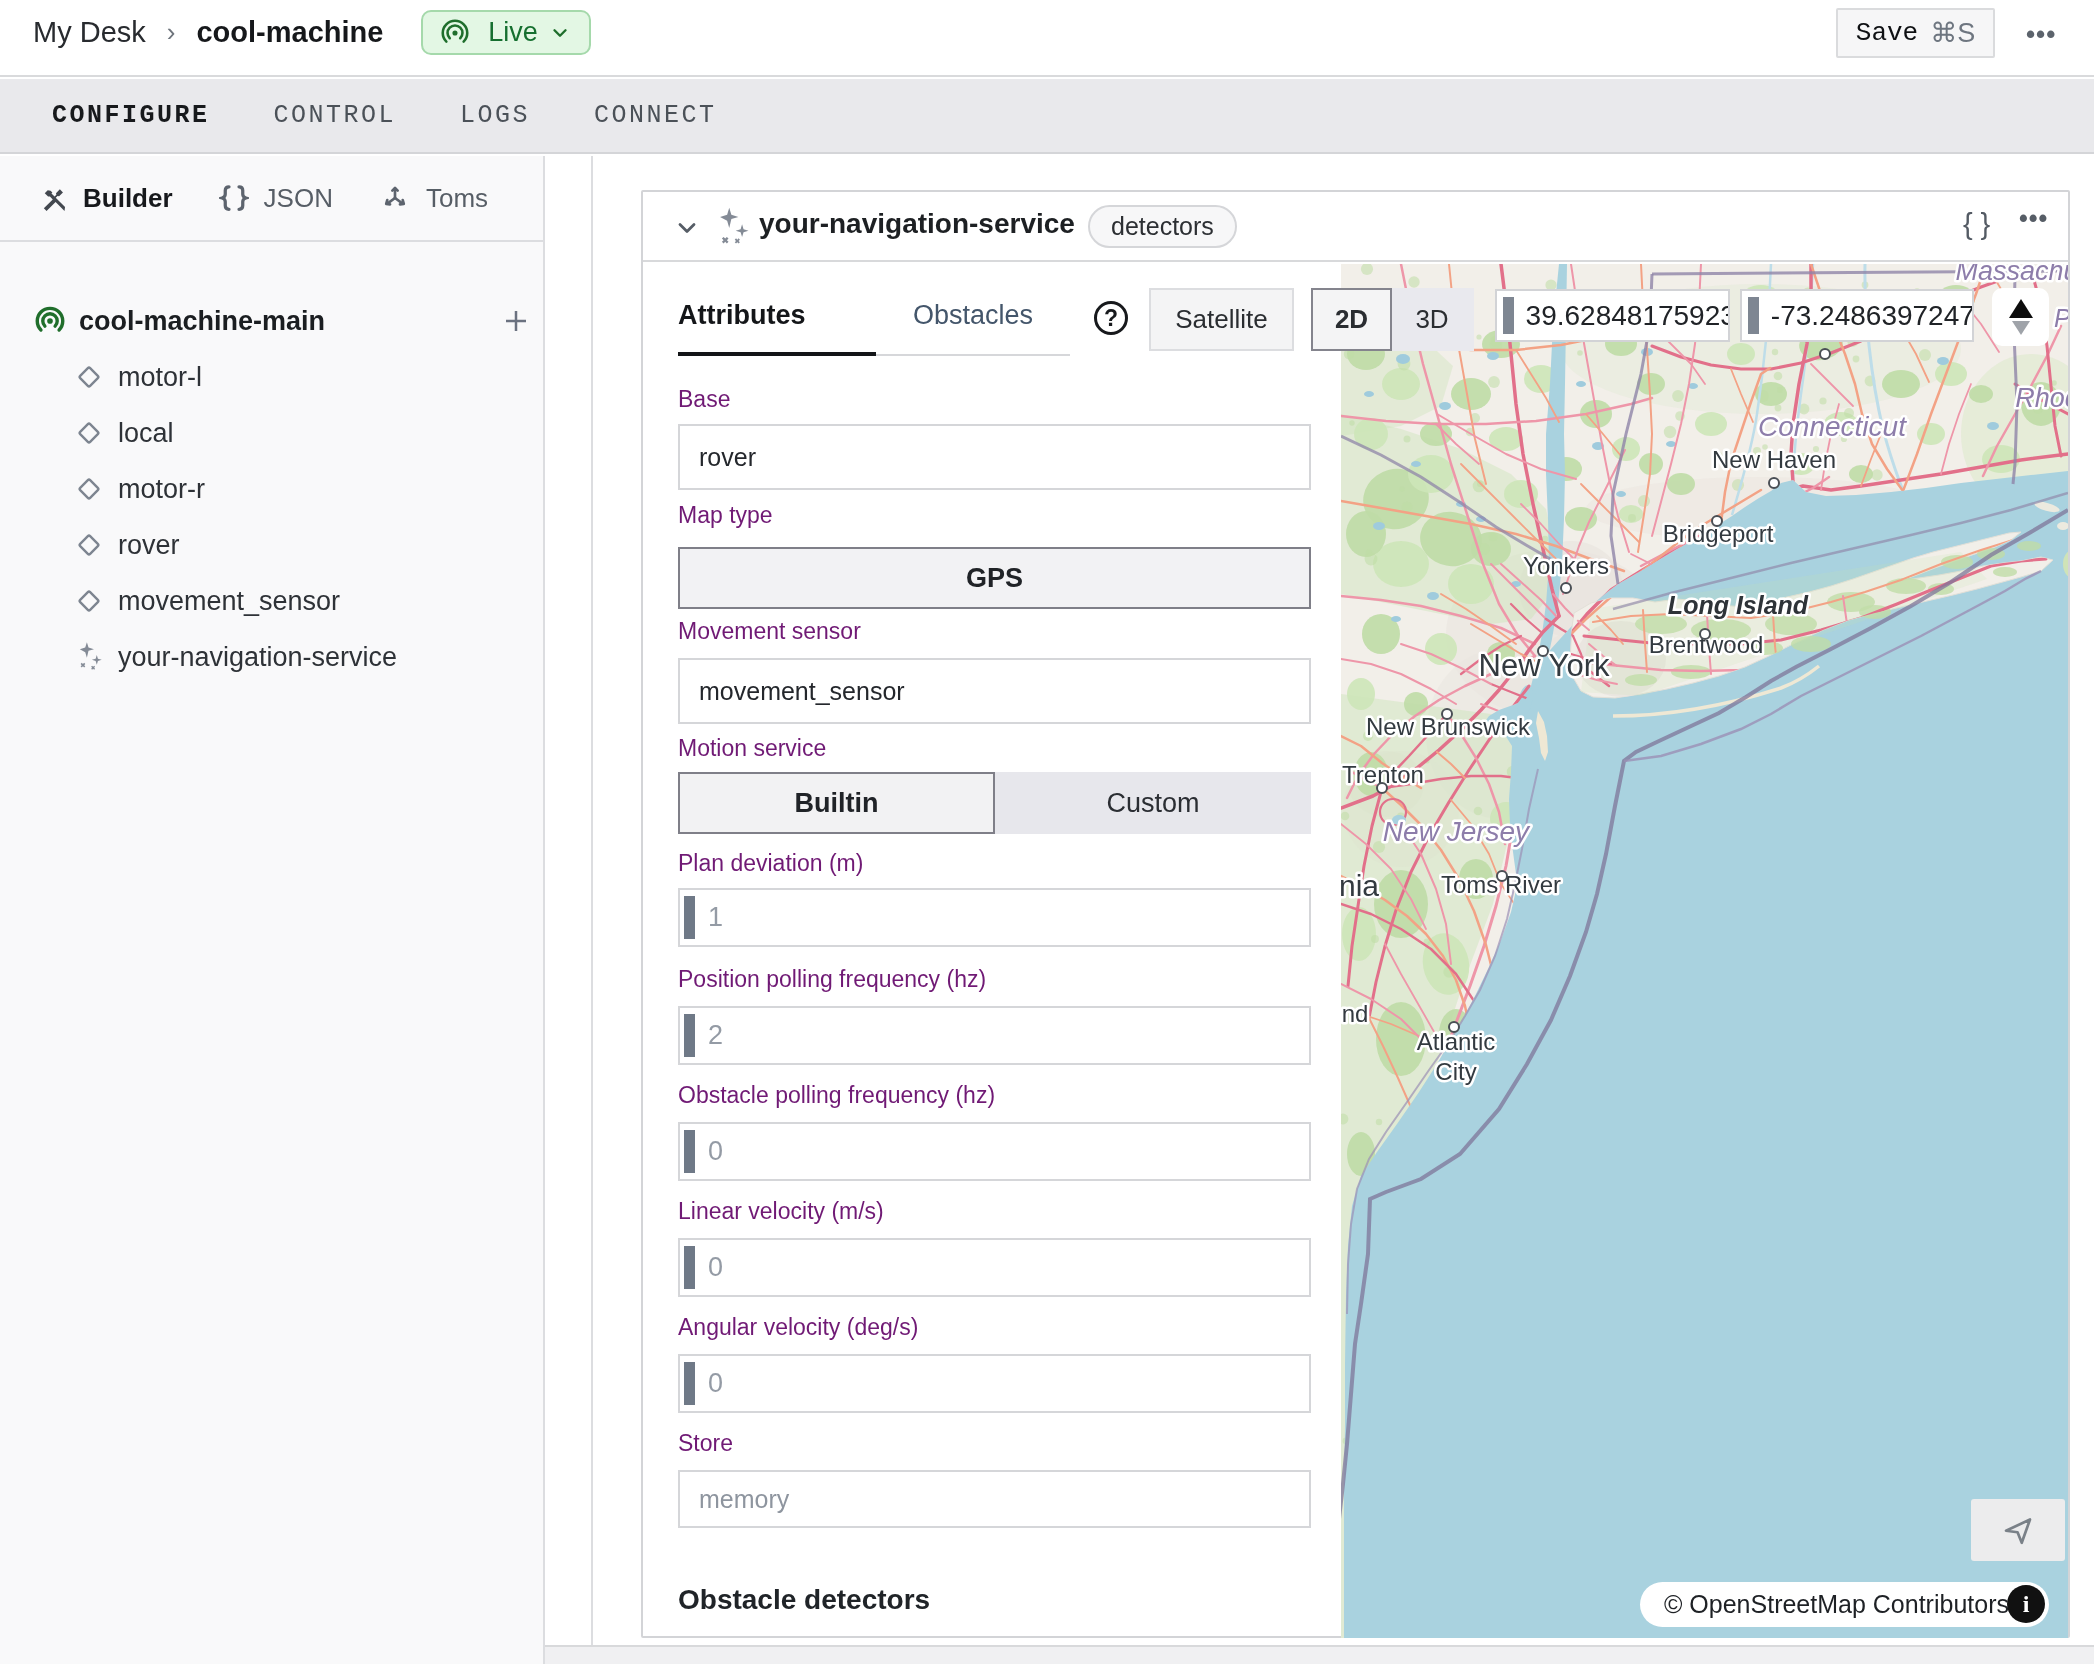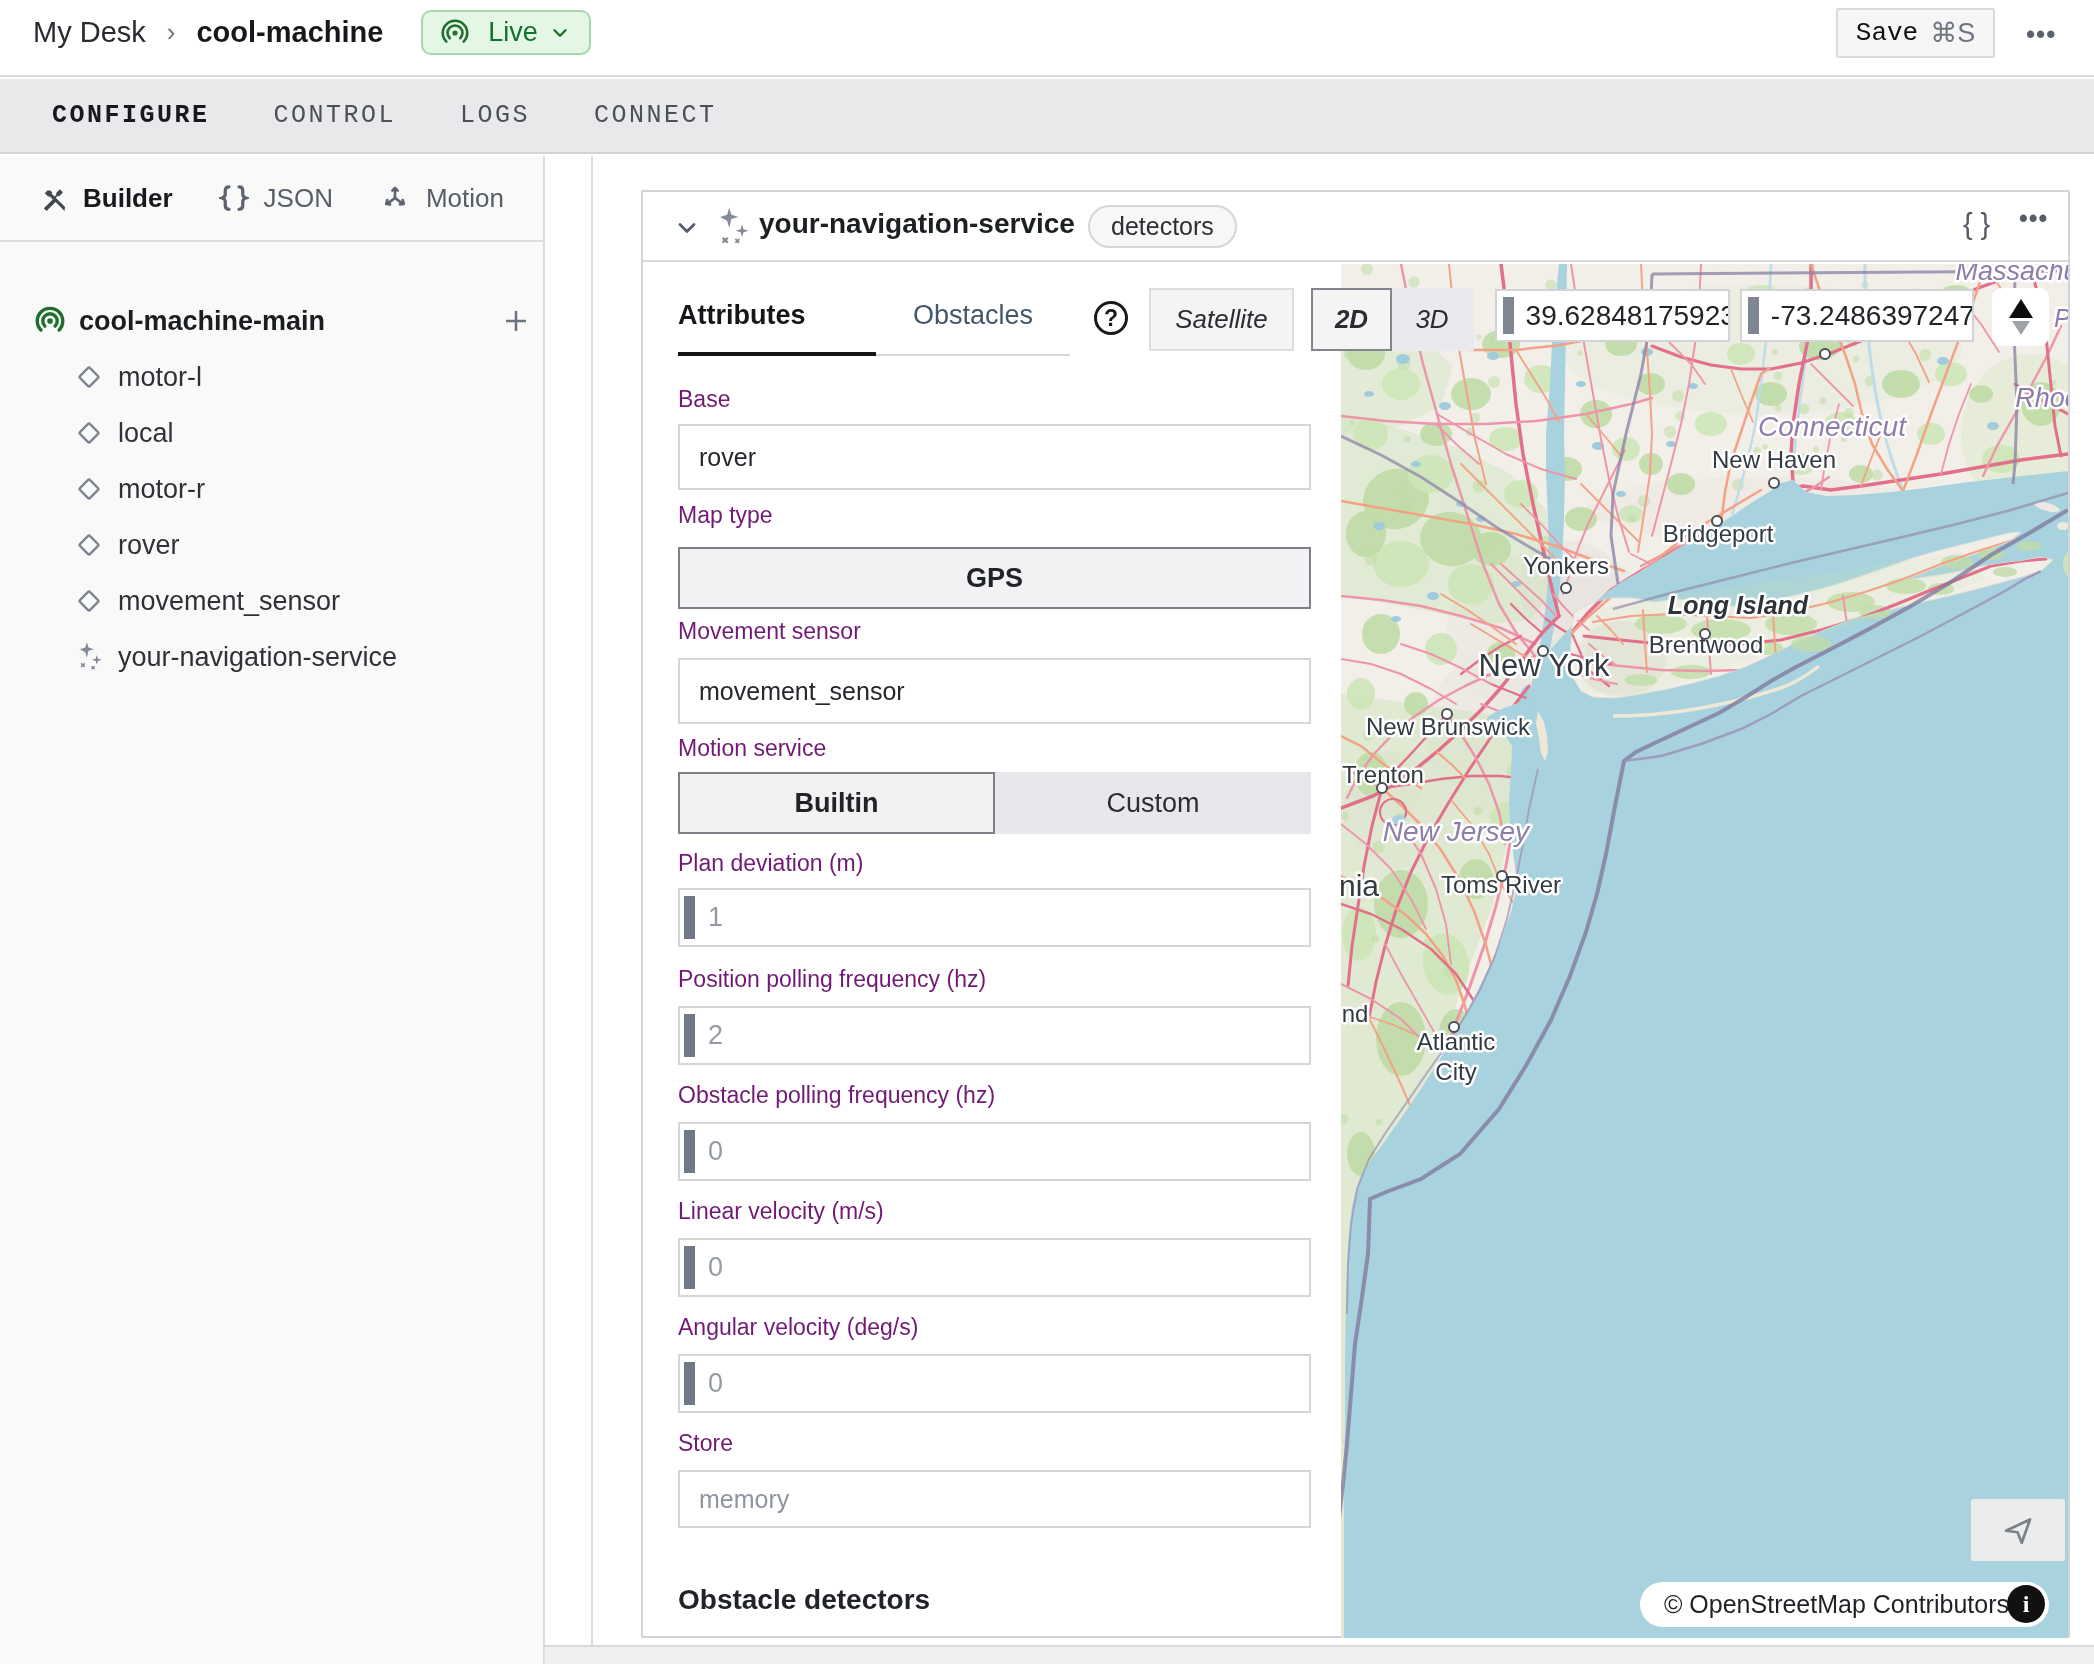--- a/index.html
+++ b/index.html
@@ -58,21 +58,21 @@
   .ph { color:#8e959f !important; }
 
   #atTabs { position:absolute; left:35px; top:108px; }
   .ftab { position:absolute; top:0; height:50px; font-size:27px; }
   #ftab1 { left:0; width:198px; color:#141619; font-weight:700; }
   #ftab2 { left:198px; width:194px; color:#44566b; text-align:center; }
   #ftabLine1 { position:absolute; left:0; top:52px; width:198px; height:4px; background:#131518; }
   #ftabLine2 { position:absolute; left:198px; top:54px; width:194px; height:2px; background:#d6d7da; }
 
   #helpIc { position:absolute; left:451px; top:109px; width:34px; height:34px; border:3px solid #17191c; border-radius:50%; color:#17191c; font-size:23px; font-weight:700; text-align:center; line-height:29px; }
-  .mapbtn { position:absolute; display:flex; align-items:center; justify-content:center; font-size:26px; background:#f4f4f5; border:2px solid #dcdde0; color:#2a2d31;font-style:italic; }
+  .mapbtn { position:absolute; display:flex; align-items:center; justify-content:center; font-size:26px; background:#f4f4f5; border:2px solid #dcdde0; color:#2a2d31; }
   #satBtn { left:506px; top:96px; width:145px; height:63px; }
   #btn2d { left:668px; top:96px; width:81px; height:63px; border:2px solid #84848d; font-weight:700; z-index:5;}
   #btn3d { left:747px; top:96px; width:84px; height:63px; background:#e9e9ee; border:none; z-index:4;}
   .coordBox { position:absolute; top:97px; height:53px; background:#fff; border:2px solid #d2d3d6; display:flex; align-items:center; z-index:5; }
   .coordBox .bar { width:11px; height:37px; margin-left:6px; background:#7e8692; }
   .coordBox .cv { font-size:28px; color:#202327; margin-left:12px; white-space:nowrap; overflow:hidden; }
   #coord1 { left:852px; width:235px; }
   #coord2 { left:1097px; width:234px; }
   #spinner { position:absolute; left:1349px; top:96px; width:57px; height:58px; background:#fff; border-radius:10px; z-index:5; display:flex; flex-direction:column; align-items:center; justify-content:center; }
   #spinner .up { width:0; height:0; border-left:12px solid transparent; border-right:12px solid transparent; border-bottom:19px solid #0c0c0c; }
@@ -144,21 +144,21 @@
       </div>
       <div class="stab">
         <svg width="32" height="32" viewBox="0 0 24 24" fill="none" stroke="#5d646e" stroke-width="2" stroke-linecap="round" stroke-linejoin="round">
             <path d="M12 12V5"></path>
             <path d="M10 6.5L12 4.5l2 2"></path>
             <path d="M12 12l-5.5 4"></path>
             <path d="M6.2 13.6l-.8 2.8 2.9.4"></path>
             <path d="M12 12l5.5 4"></path>
             <path d="M15.7 16.8l2.9-.4-.8-2.8"></path>
           </svg>
-        <span class="lbl">Motion</span>
+        <span class="lbl">Toms</span>
       </div>
     </div>
     <div id="tree">
       <div class="trow main" style="top:51px;">
         <svg style="margin-left:33px" width="34" height="34" viewBox="0 0 24 24" fill="none" stroke="#206e2b" stroke-width="2.4" stroke-linecap="round">
           <circle cx="12" cy="12" r="2" fill="#206e2b" stroke="none"></circle>
           <path d="M8.4 15.6 a5.1 5.1 0 1 1 7.2 0"></path>
           <path d="M5.6 18.4 a9 9 0 1 1 12.8 0"></path>
         </svg>
         <span class="txt" style="margin-left:12px">cool-machine-main</span>

